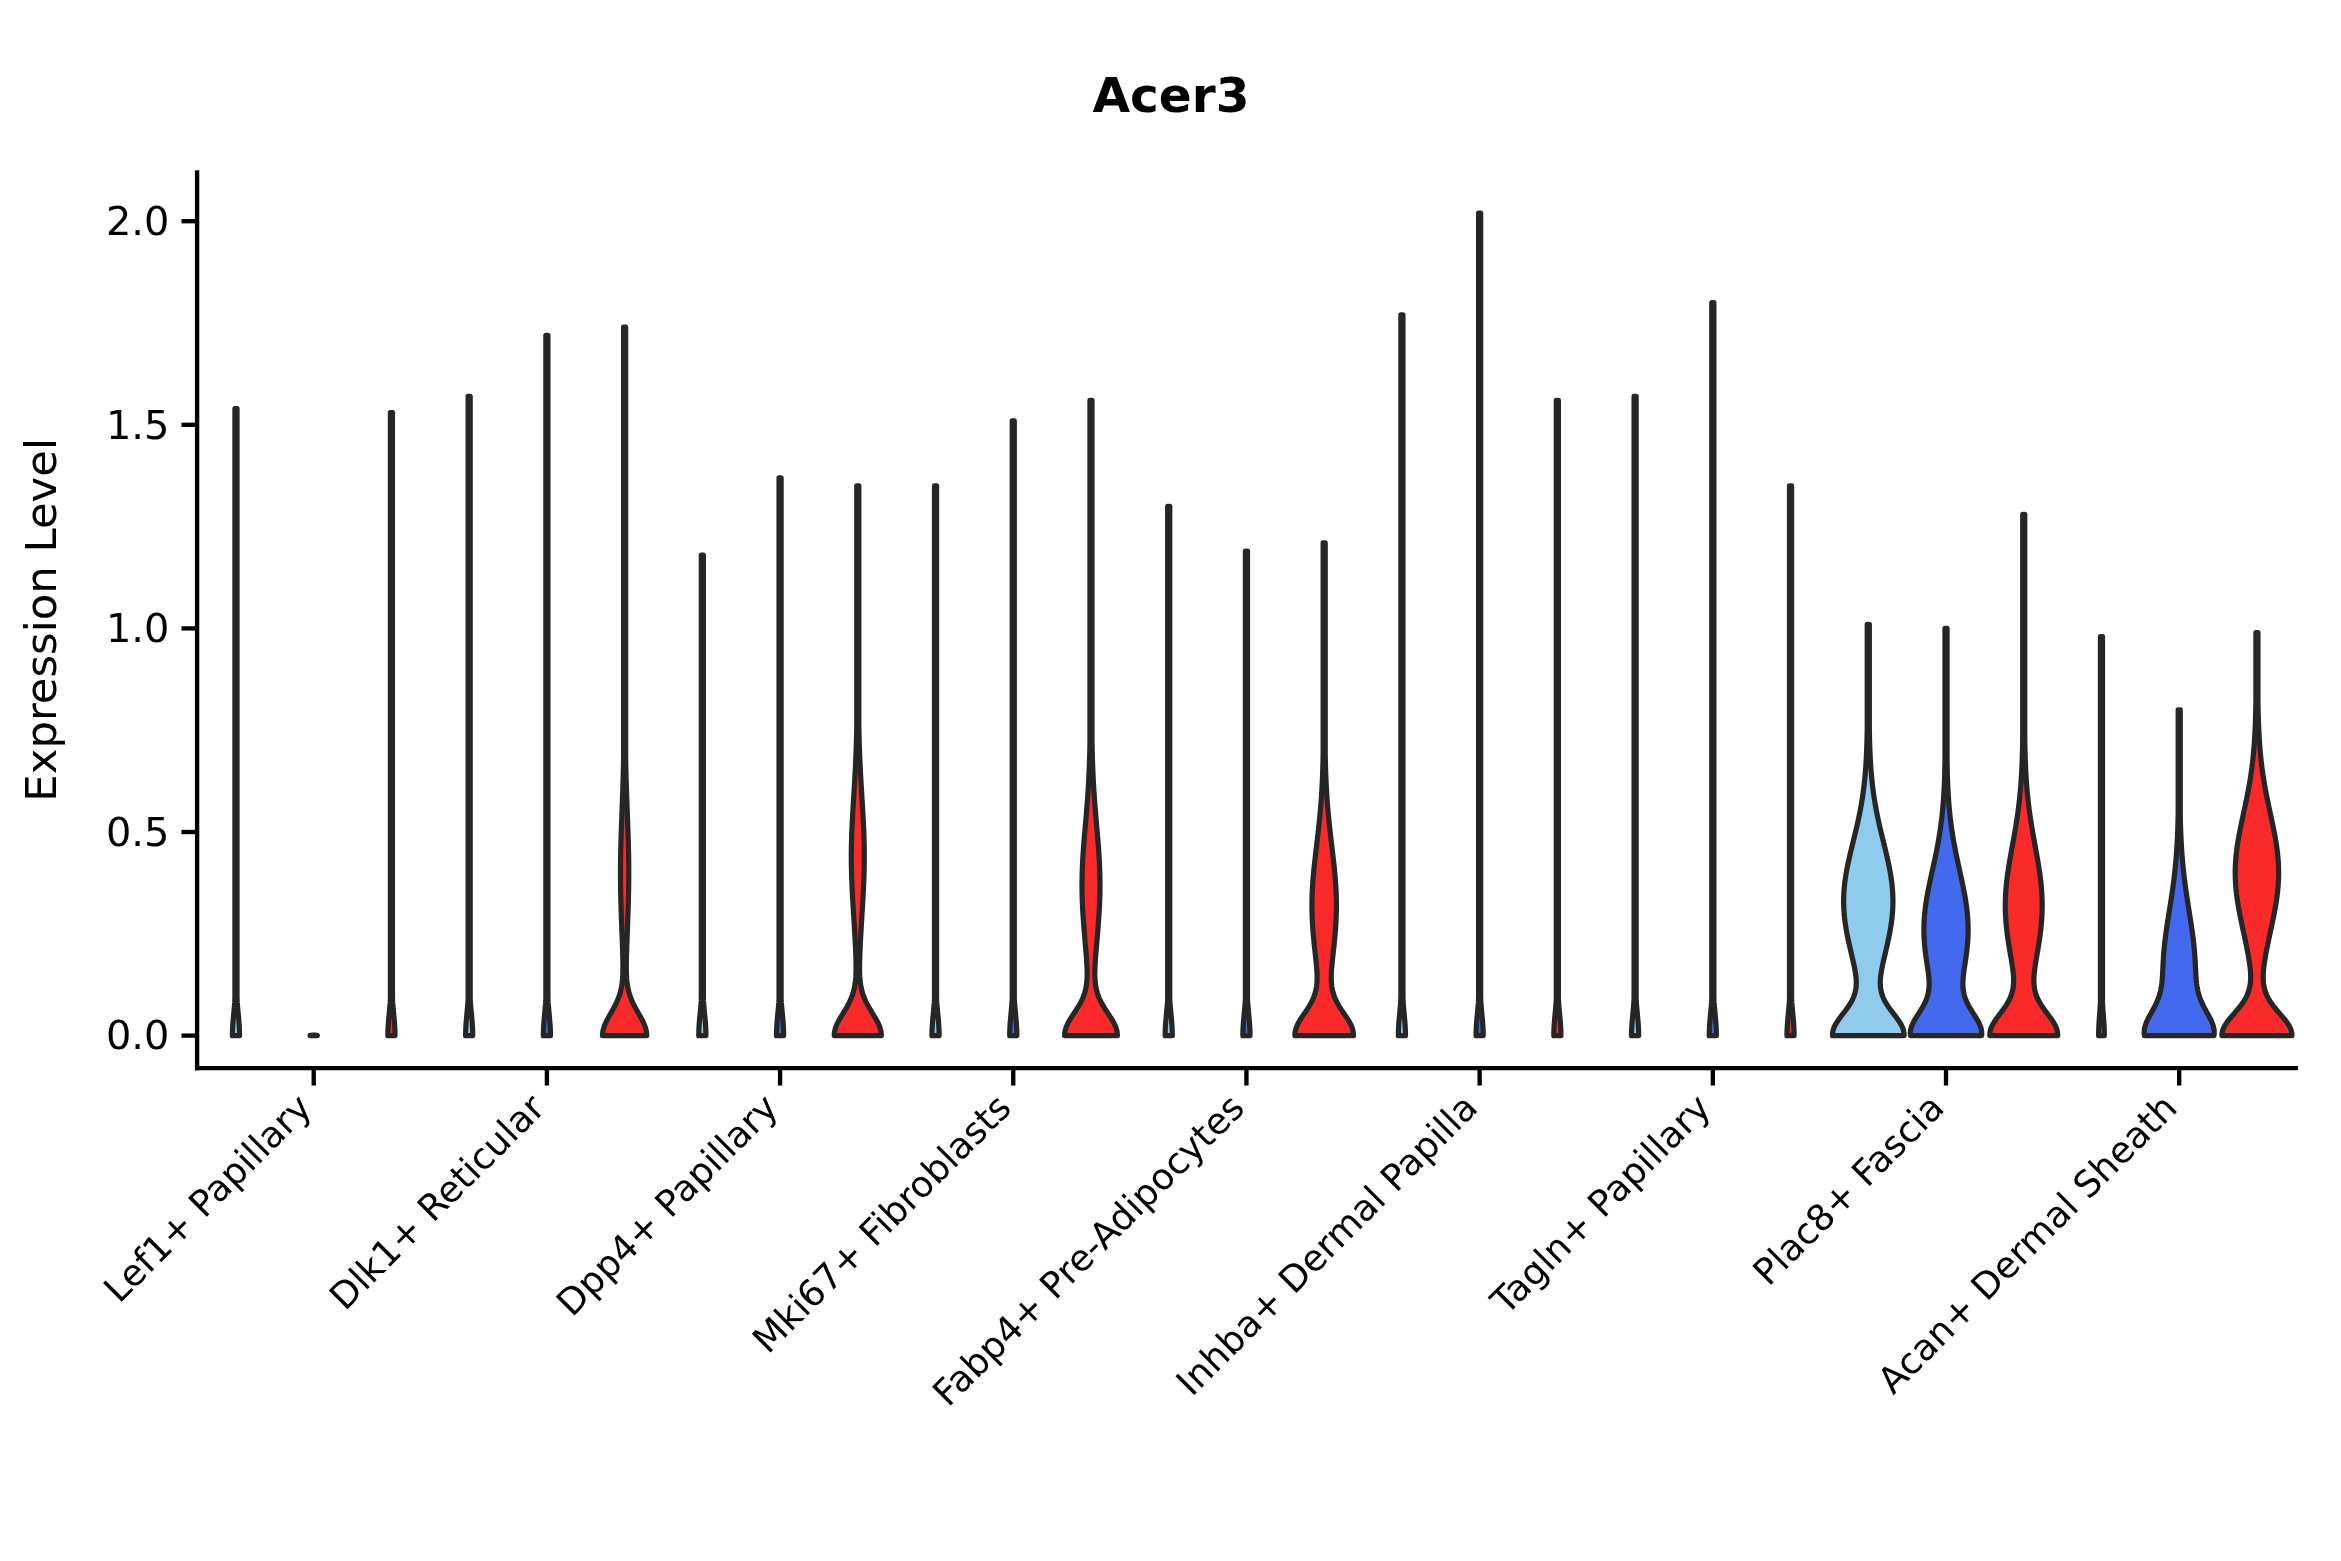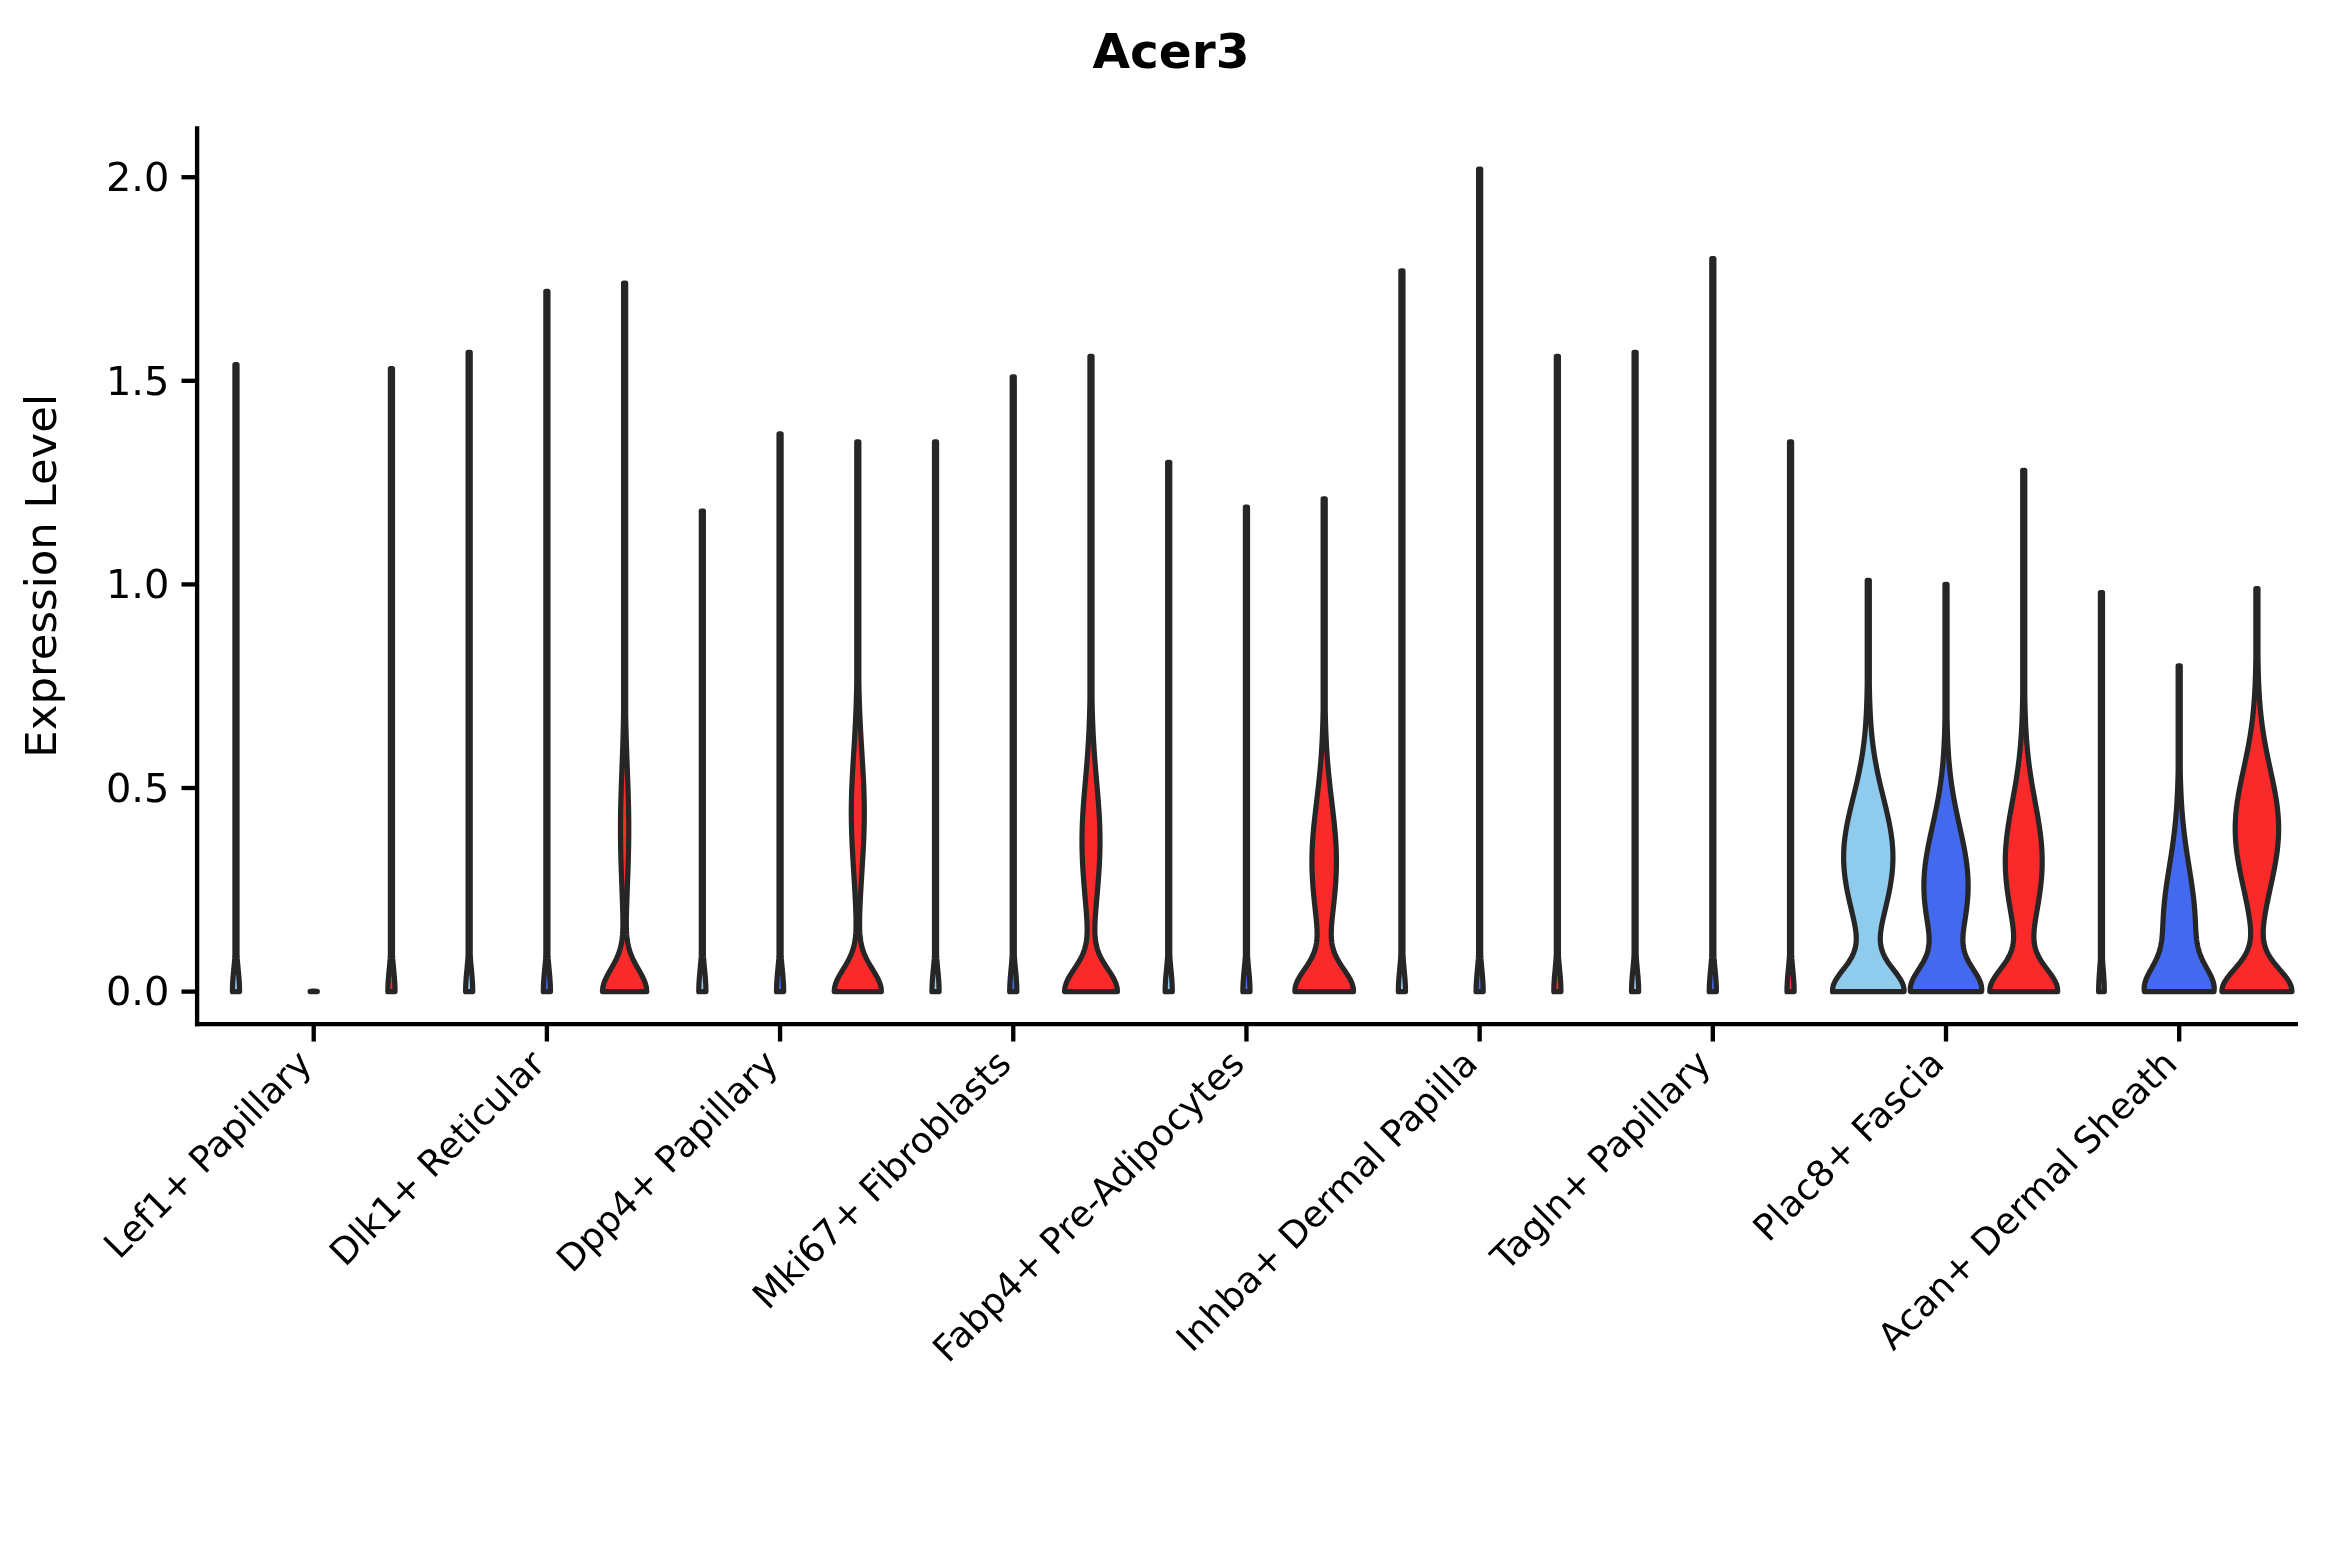--- a/index.html
+++ b/index.html
@@ -1,19 +1,19 @@
 <!DOCTYPE html>
 <html style="font-size:14px"><head>
 <meta charset="utf-8">
 <title>Acer3 Violin Plot</title>
 <style>
   html,body{margin:0;padding:0;background:#ffffff;}
   body{width:2342px;height:1561px;overflow:hidden;
        font-family:"DejaVu Sans","Liberation Sans",sans-serif;}
-  #figure{position:relative;width:2342px;height:1141px;background:#ffffff;}
+  #figure{position:relative;width:2342px;height:1141px;background:#ffffff;margin-top:44px;}
   svg#plot{position:absolute;left:0;top:0;width:2342px;height:1561px;display:block;}
   text{fill:#000000;}
   .title-text{font-size:56px;font-weight:bold;}
   .ytick-text{font-size:46px;}
   .ylabel-text{font-size:50px;}
   .xtick-text{font-size:42px;}
   .spine{stroke:#000000;stroke-width:5;fill:none;stroke-linecap:square;}
   .tickmark{stroke:#000000;stroke-width:5;}
   .violin{stroke:#262626;stroke-width:6;stroke-linejoin:round;stroke-linecap:round;}
 </style>

